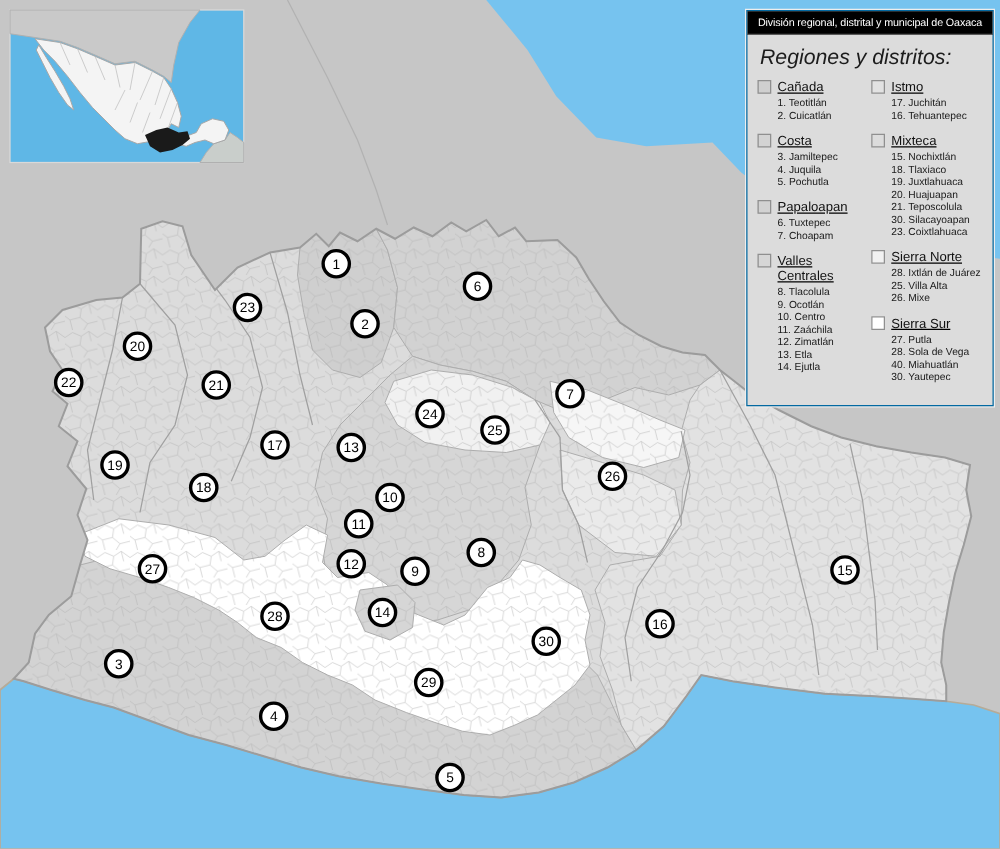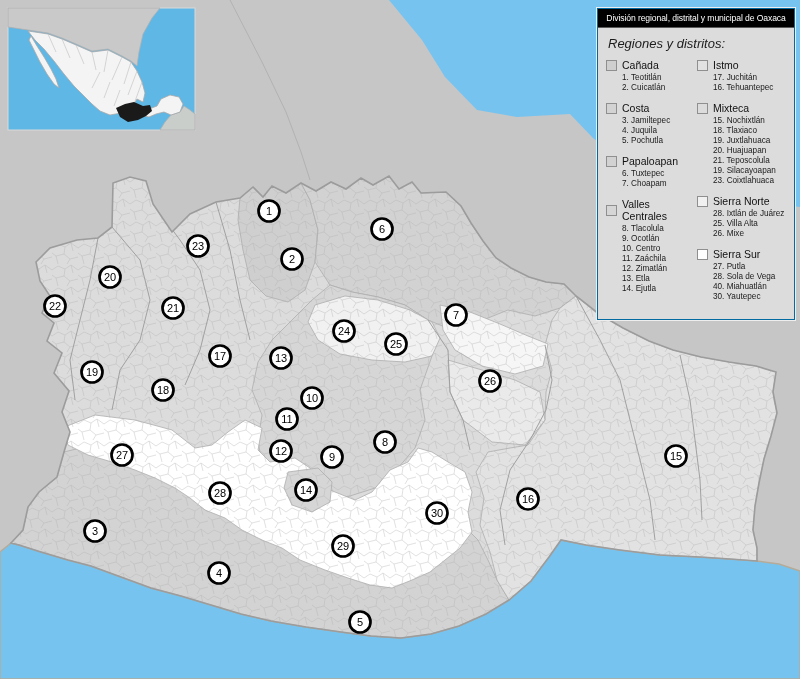--- a/index.html
+++ b/index.html
@@ -6,25 +6,25 @@
   .stage{position:relative;width:800px;height:679px;background:#c6c6c6;overflow:hidden;
          font-family:"Liberation Sans", sans-serif;}
   .stage svg{position:absolute;left:0;top:0;}
   
   .legend{position:absolute;left:597px;top:8px;width:198px;box-sizing:border-box;
           background:#dcdcdc;border:1px solid #0369a1;box-shadow:0 0 0 1px #eee;}
   .legend-title{background:#000;color:#fff;font-size:8.6px;letter-spacing:-0.1px;
                 text-align:center;line-height:18px;height:18px;white-space:nowrap;
                 overflow:hidden;border-bottom:1px solid #5a5a5a;}
   .legend-body{padding:6px 6px 8px 8px;}
-  .legend-heading{font-style:italic;font-size:13px;color:#1c1c1c;margin:2px 0 8px 2px;}
+  .legend-heading{font-style:italic;font-size:17px;color:#1c1c1c;margin:2px 0 8px 2px;}
   .legend-columns{display:flex;}
   .legend-col{flex:1;}
   .region-block{margin-bottom:9px;}
-  .region-header{display:flex;align-items:center;margin-bottom:2px;}
+  .region-header{display:flex;margin-bottom:2px;text-decoration:underline;}
   .swatch{display:inline-block;width:9px;height:9px;border:1px solid #8f8f8f;
           margin-right:5px;flex:none;}
   .region-name{font-size:10.5px;color:#111;line-height:12px;}
   .district-item{font-size:8.2px;color:#1a1a1a;line-height:10px;margin-left:16px;}
 </style>
 </head>
 <body>
 
 <div class="stage">
 
@@ -271,21 +271,21 @@
             <div class="region-block">
               <div class="region-header">
                 <span class="swatch" style="background: rgb(220, 220, 220);"></span>
                 <span class="region-name">Mixteca</span>
               </div>
               <div class="district-item">15. Nochixtlán</div>
               <div class="district-item">18. Tlaxiaco</div>
               <div class="district-item">19. Juxtlahuaca</div>
               <div class="district-item">20. Huajuapan</div>
               <div class="district-item">21. Teposcolula</div>
-              <div class="district-item">19. Silacayoapan</div>
+              <div class="district-item">30. Silacayoapan</div>
               <div class="district-item">23. Coixtlahuaca</div>
             </div>
             <div class="region-block">
               <div class="region-header">
                 <span class="swatch" style="background: rgb(241, 241, 241);"></span>
                 <span class="region-name">Sierra Norte</span>
               </div>
               <div class="district-item">28. Ixtlán de Juárez</div>
               <div class="district-item">25. Villa Alta</div>
               <div class="district-item">26. Mixe</div>

